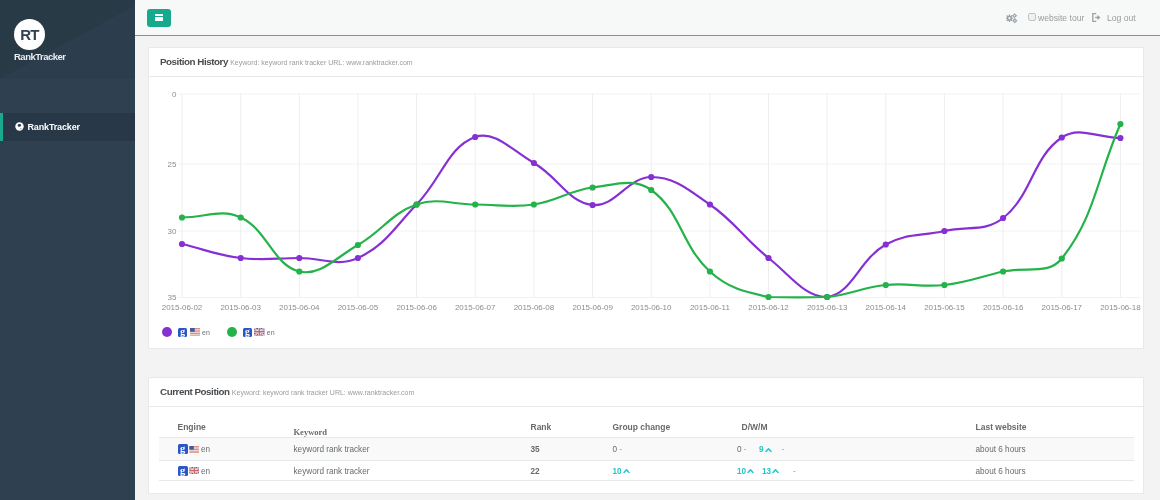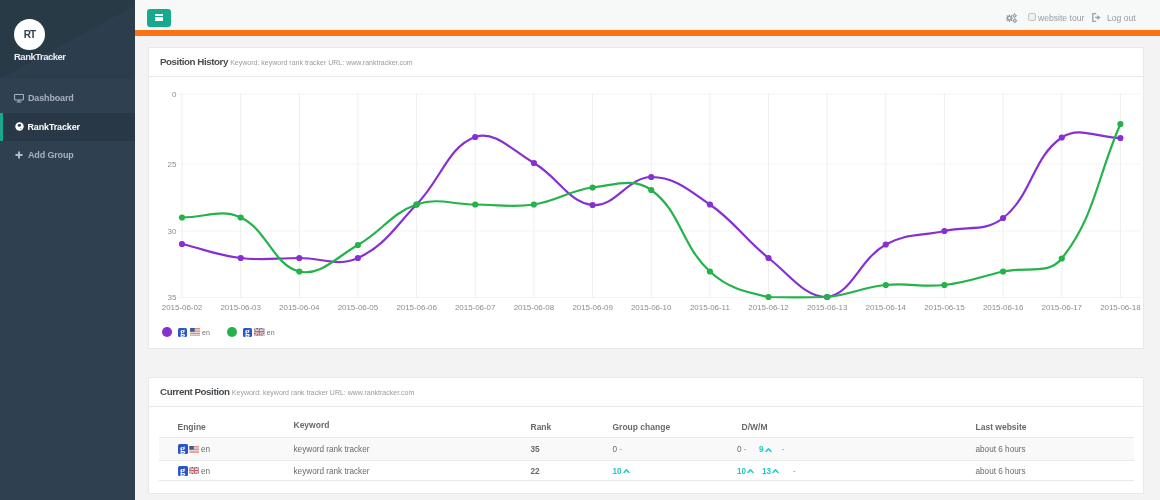--- a/index.html
+++ b/index.html
@@ -4,31 +4,31 @@
 <style>
 * { margin:0; padding:0; box-sizing:border-box; }
 html,body { width:1160px; height:500px; overflow:hidden; }
 body { font-family:"Liberation Sans", sans-serif; background:#f3f3f4; position:relative; }
 .abs { position:absolute; }
 
 
 #sidebar { left:0; top:0; width:135px; height:500px; background:#2f4050; }
 #profile { left:0; top:0; width:135px; height:79px; background:#2c3e4e; overflow:hidden; }
 #profile .diag { position:absolute; left:0; top:0; width:135px; height:79px; background:#293a47; clip-path:polygon(0 0, 100% 0, 100% 7%, 0 100%); }
-#logo-circle { position:absolute; left:14px; top:19px; width:31px; height:31px; background:#fff; border-radius:50%; text-align:center; line-height:31px; font-weight:bold; font-size:10px; color:#2f4050; letter-spacing:-0.8px; }
+#logo-circle { position:absolute; left:14px; top:19px; width:31px; height:31px; background:#fff; border-radius:50%; text-align:center; line-height:31px; font-weight:bold; font-size:15px; color:#2f4050; letter-spacing:-0.8px; }
 #logo-name { position:absolute; left:14px; top:51px; color:#e9edf2; font-weight:bold; font-size:9.5px; letter-spacing:-0.5px; }
 .navitem { position:absolute; left:0; width:135px; height:28px; color:#a7b1c2; font-weight:bold; font-size:9px; line-height:28px; letter-spacing:-0.15px; }
 .navitem .ic { position:absolute; left:14px; top:0; width:12px; height:28px; }
 .navitem .tx { position:absolute; left:28px; }
 .navitem.active { background:#293846; border-left:3.5px solid #19aa8d; color:#ffffff; }
 .navitem.active .ic { left:11.5px; }
 .navitem.active .tx { left:24.5px; }
 
 
-#navbar { left:135px; top:0; width:1025px; height:36px; background:#f7f8f8; border-bottom:6px solid #f97316; }
+#navbar { left:135px; top:0; width:1025px; height:36px; background:#f7f8f8; border-bottom:1px solid #f97316; }
 #hamburger { position:absolute; left:12px; top:8.5px; width:23.5px; height:18px; background:#17a98c; border-radius:3px; }
 #hamburger .b { position:absolute; left:7.75px; width:8px; height:1.7px; background:#fff; border-radius:0.5px; }
 #nav-right { position:absolute; left:872px; top:0; width:146px; height:35px; color:#999c9e; font-size:8.6px; }
 #nav-right span.lbl { position:absolute; top:13px; }
 
 
 .card { background:#fff; border:1px solid #e7eaec; }
 #card1 { left:148px; top:47px; width:996px; height:302px; }
 #card2 { left:148px; top:377px; width:996px; height:117px; }
 .card-head { position:absolute; left:0; top:0; width:100%; height:28.5px; border-bottom:1px solid #e7eaec; }
@@ -50,47 +50,29 @@
 </style>
 </head>
 <body>
 
 <div id="sidebar" class="abs">
   <div id="profile" class="abs">
       <div class="diag"></div>
     <div id="logo-circle">RT</div>
     <div id="logo-name">RankTracker</div>
   </div>
-  <div class="navitem" style="top:84px;">
-    <span class="ic">
-        <svg style="position:absolute;left:0;top:9.5px;" width="10" height="9" viewBox="0 0 10 9">
-          <rect x="0.55" y="0.55" width="8.9" height="5.4" rx="0.6" fill="none" stroke="#a7b1c2" stroke-width="1.1"></rect>
-          <rect x="3.9" y="6.2" width="2.2" height="1.3" fill="#a7b1c2"></rect>
-          <rect x="2.6" y="7.5" width="4.8" height="1.1" rx="0.4" fill="#a7b1c2"></rect>
-        </svg>
-      </span>
-      <span class="tx">Dashboard</span>
-  </div>
   <div class="navitem active" style="top:112.5px;">
     <span class="ic">
         <svg style="position:absolute;left:0;top:9.5px;" width="9" height="9" viewBox="0 0 9 9">
           <circle cx="4.5" cy="4.5" r="4.2" fill="#fff"></circle>
           <path d="M3.2 2.2 C4.2 1.7 5.8 1.9 6.1 2.8 C6.4 3.7 5.6 4.6 4.6 4.7 C3.5 4.8 2.6 4.3 2.7 3.4 C2.75 2.9 2.9 2.4 3.2 2.2 Z" fill="#2f4050"></path>
           <path d="M5.2 6.6 C5.8 6.3 6.6 6.5 6.5 6.9 C6.4 7.3 5.5 7.4 5.2 7.1 Z" fill="#2f4050"></path>
         </svg>
       </span>
       <span class="tx">RankTracker</span>
-  </div>
-  <div class="navitem" style="top:140.5px;">
-    <span class="ic">
-        <svg style="position:absolute;left:0.5px;top:10.5px;" width="8" height="8" viewBox="0 0 8 8">
-          <path d="M4 0.5 V7.5 M0.5 4 H7.5" stroke="#b3bcc8" stroke-width="1.9"></path>
-        </svg>
-      </span>
-      <span class="tx">Add Group</span>
   </div>
 </div>
 
 <div id="navbar" class="abs">
   <div id="hamburger">
       <span class="b" style="top:5.9px;"></span>
       <span class="b" style="top:8.4px;"></span>
       <span class="b" style="top:10.9px;"></span>
     </div>
   <div id="nav-right">
@@ -232,21 +214,21 @@
     </div>
 </div>
 
 <div id="card2" class="card abs">
   <div class="card-head">
       <h5>Current Position <small>Keyword: keyword rank tracker URL: www.rankt​racker.com</small></h5>
     </div>
   <div id="tbl">
       <div class="trow" style="top:0;height:31px;font-weight:bold;font-size:8.5px;color:#676a6c;">
         <span class="cell c1" style="top:21px;">Engine</span>
-        <span class="cell c2" style="top:19px;">Keyword</span>
+        <span class="cell c2" style="top:26px;font-family:Liberation Serif, serif;">Keyword</span>
         <span class="cell c3" style="top:21px;">Rank</span>
         <span class="cell c4" style="top:21px;">Group change</span>
         <span class="cell c5" style="top:21px;">D/W/M</span>
         <span class="cell c6" style="top:21px;">Last website</span>
       </div>
       <div class="trow" style="top:31.5px;height:23.5px;background:#f9f9f9;border-top:1px solid #e7eaec;">
         <span class="cell c1"><span style="display:inline-block;width:10px;height:10px;background:#2a56c6;border-radius:1.5px;color:#fff;text-align:center;vertical-align:middle;font-family:'Liberation Serif',serif;font-weight:bold;font-size:10.5px;line-height:10px;">g</span><span style="display:inline-block;width:1px;"></span><svg class="flag" style="vertical-align:middle;" width="10.5" height="7.2" viewBox="0 0 19 14">
             <rect width="19" height="14" fill="#eee"></rect>
             <g fill="#dd7d73">
               <rect y="0" width="19" height="1.6"></rect>

